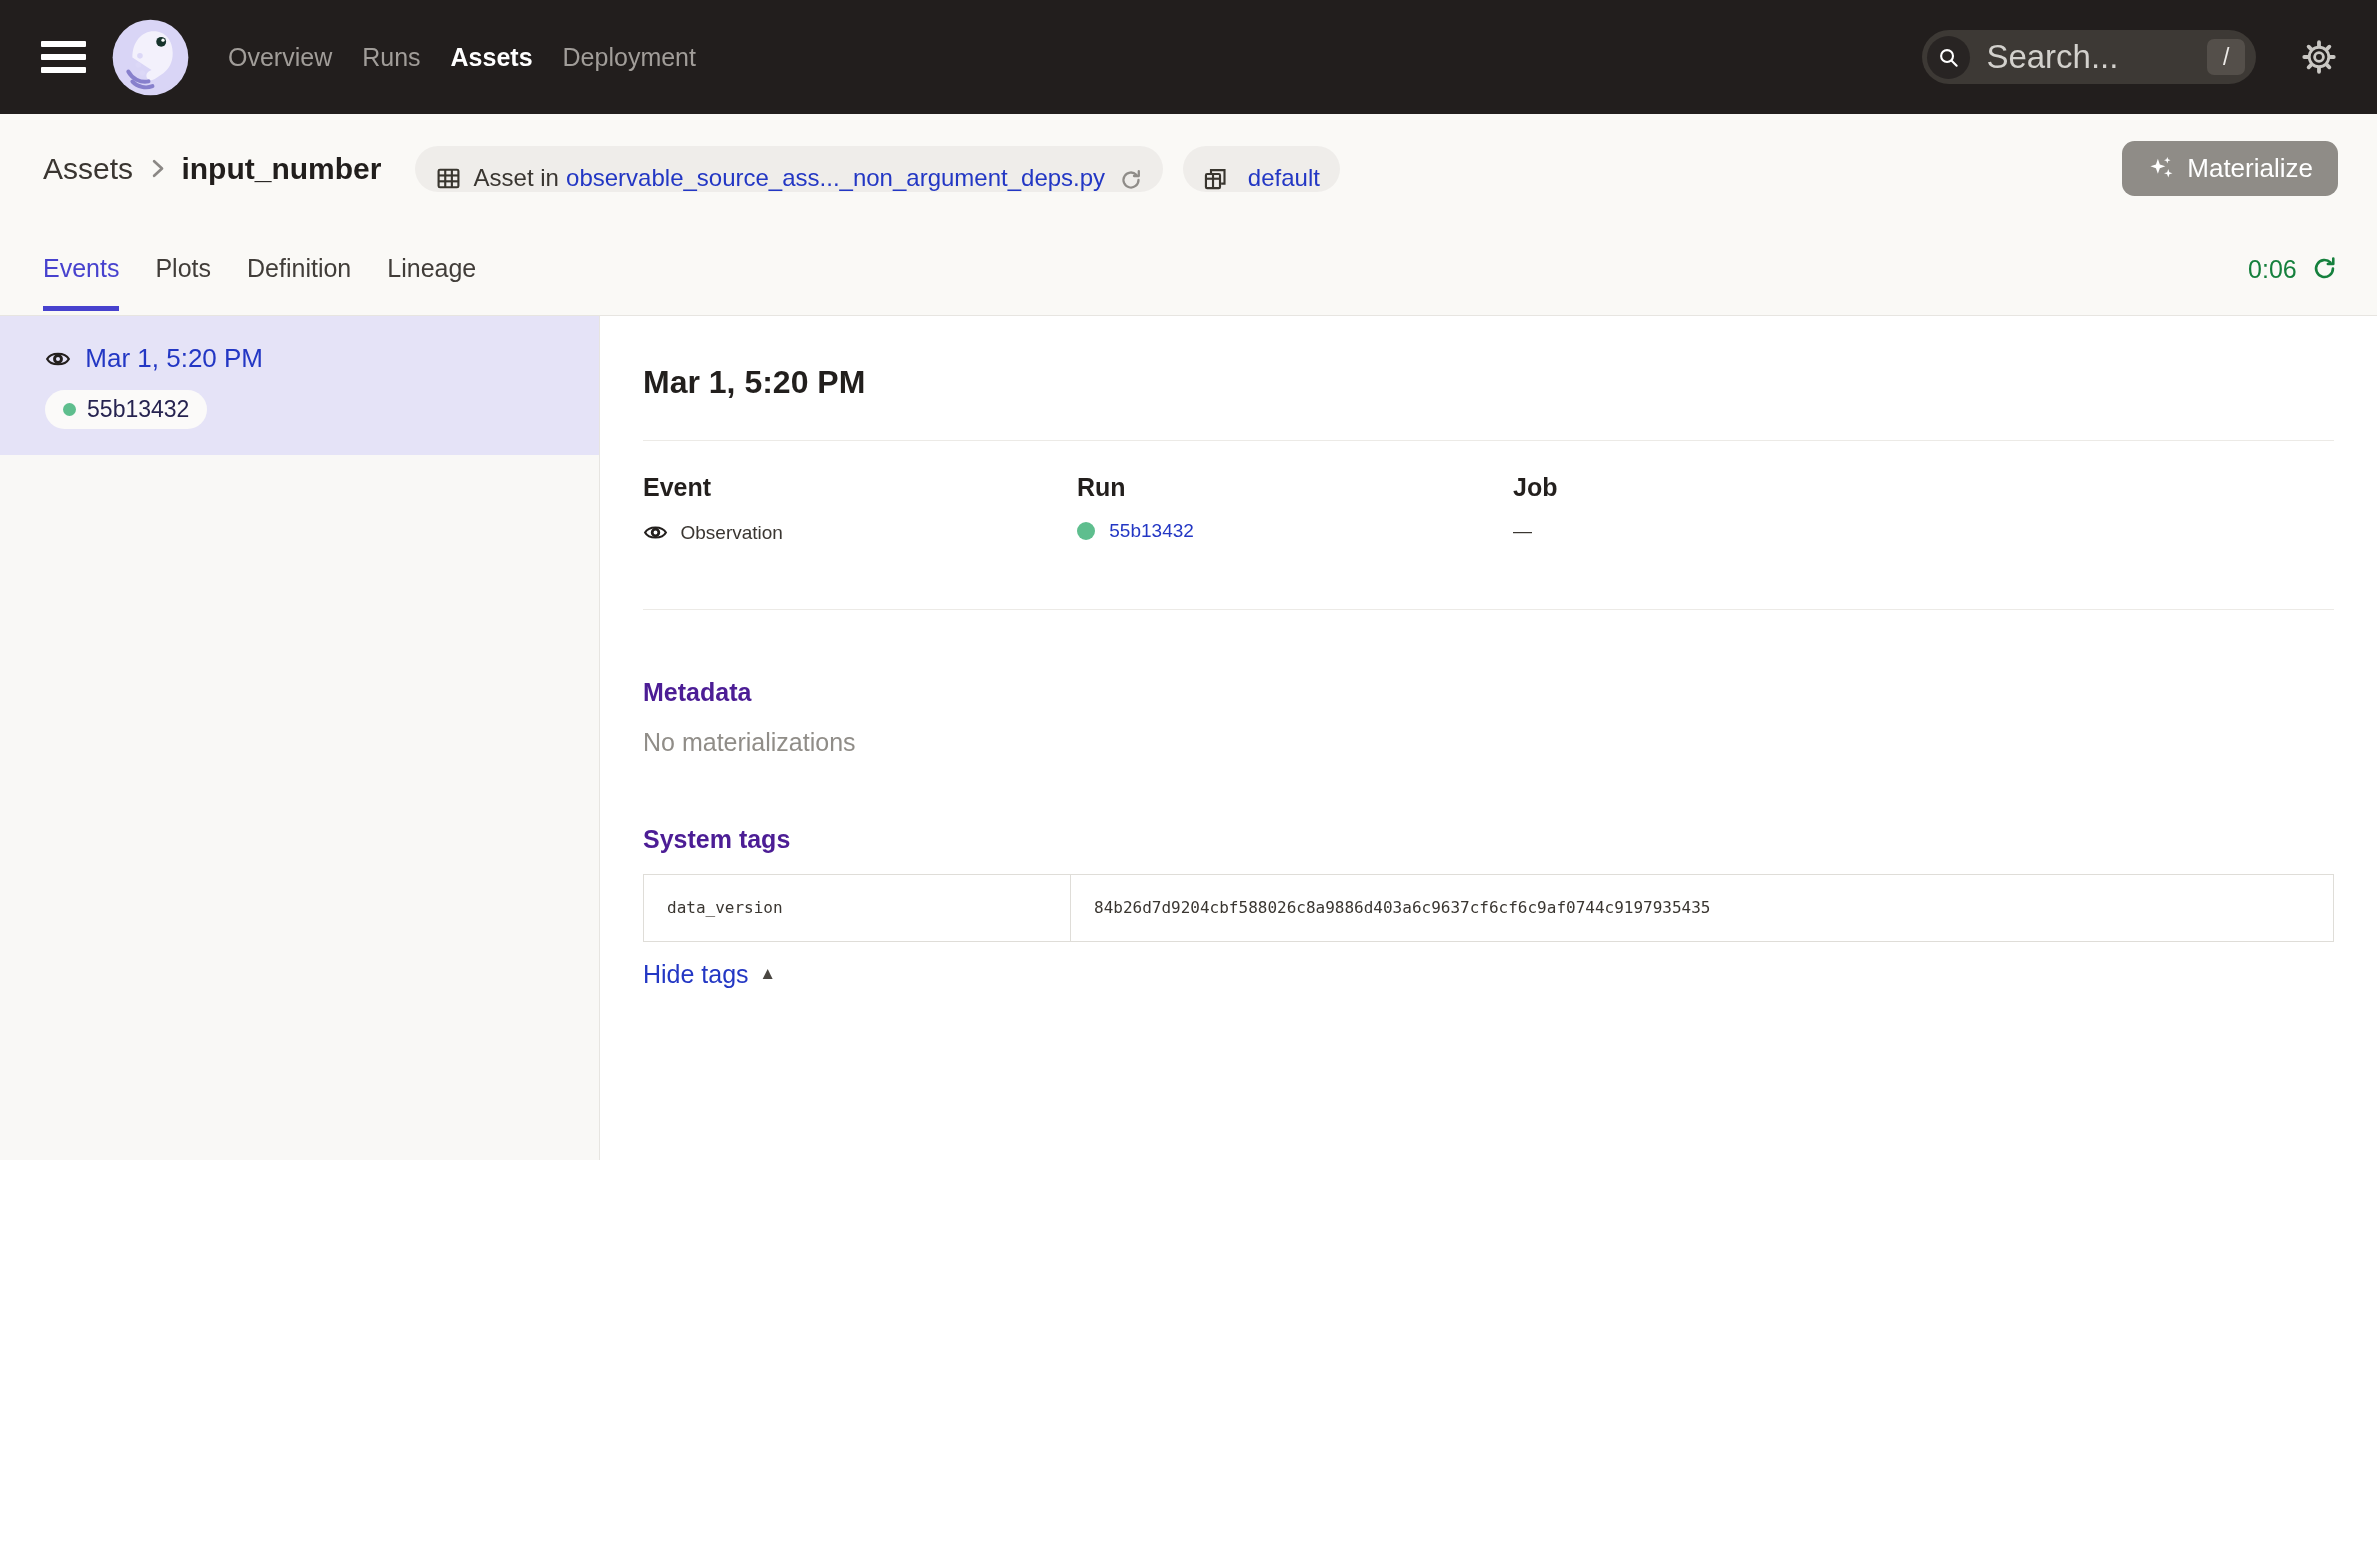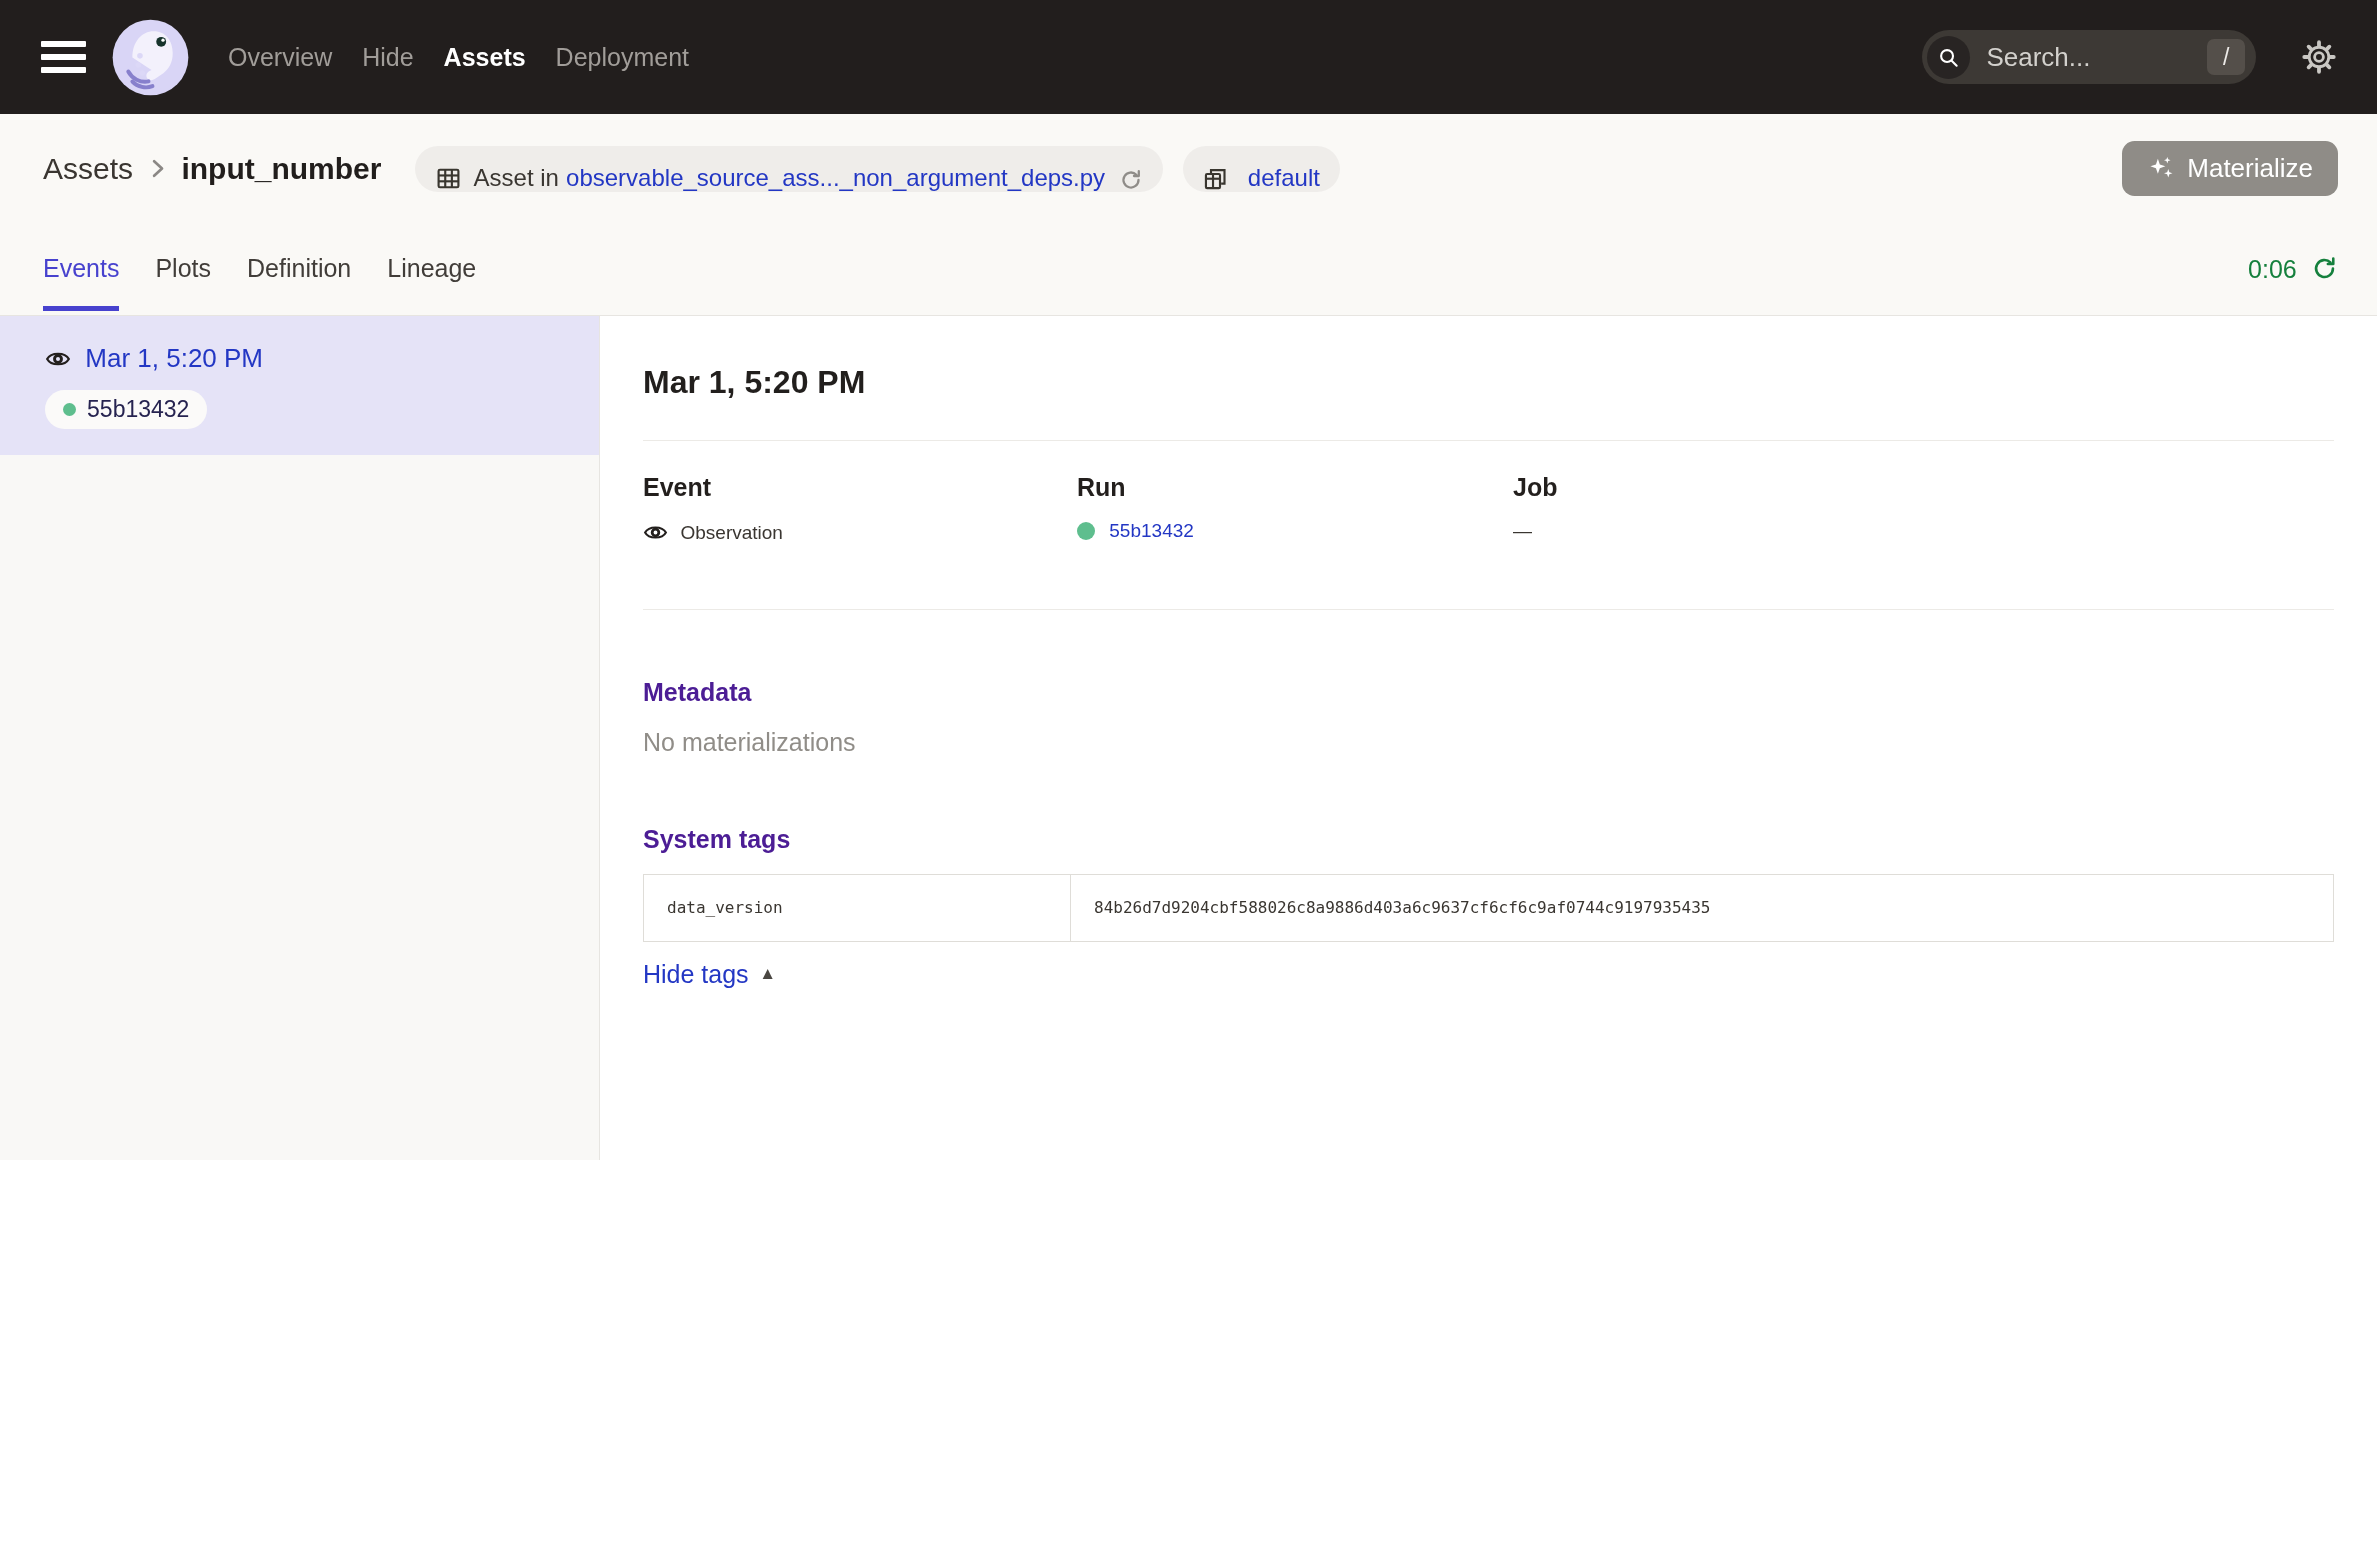--- a/index.html
+++ b/index.html
@@ -26,21 +26,21 @@
   .navlink { font-size: 25px; font-weight: 500; color: #A19D99; text-decoration: none; padding: 0 15px; cursor: pointer; }
   .navlink.active { color: #FFFFFF; font-weight: 700; }
   .topnav .spacer { flex: 1; }
   .search {
     width: 334px; height: 54px; border-radius: 27px;
     background: #3D3935; display: flex; align-items: center;
     padding: 0 10.7px 0 5.4px; cursor: text;
   }
   .search-circle { width: 43px; height: 43px; border-radius: 50%; background: #282423; display: flex; align-items: center; justify-content: center; color: #FFFFFF; flex: 0 0 43px; }
   .search-circle svg { width: 23px; height: 23px; }
-  .search input { flex: 1; min-width: 0; background: transparent; border: none; outline: none; font-family: "Liberation Sans", sans-serif; font-size: 26px; color: #EDEBE8; margin-left: 16px; }
+  .search input { flex: 1; min-width: 0; background: transparent; border: none; outline: none; font-family: "Liberation Sans", sans-serif; font-size: 33px; color: #EDEBE8; margin-left: 16px; }
   .search input::placeholder { color: #D3D1CD; opacity: 1; }
   .slash-badge { flex: 0 0 auto; min-width: 38px; height: 36px; border-radius: 7.1px; background: #544F4A; color: #EDEBE8; font-size: 23px; display: flex; align-items: center; justify-content: center; padding: 0 10.7px; }
   .gear-btn { margin-left: 46px; background: none; border: none; color: #C9C7C3; cursor: pointer; display: flex; align-items: center; }
   .gear-btn svg { width: 34px; height: 34px; }
 
   
   .page-header { background: #FAF9F6; border-bottom: 1.8px solid #E7E5E1; padding: 25px 39px 0 43px; flex: 0 0 202px; }
   .crumb-row { height: 59px; display: flex; align-items: center; }
   .crumb-root { font-size: 30px; color: #3A3631; text-decoration: none; cursor: pointer; }
   .crumb-chevron { width: 27px; height: 27px; color: #8B8885; margin: 0 10.7px; }
@@ -110,21 +110,21 @@
         <circle cx="31.6" cy="13.5" r="1" fill="#FFFFFF"></circle>
         <circle cx="17.6" cy="23" r="1.7" fill="#DCD8F7"></circle>
         <circle cx="16.6" cy="28.6" r="1.7" fill="#DCD8F7"></circle>
         <circle cx="19" cy="33.4" r="1.7" fill="#DCD8F7"></circle>
         <path d="M10.5 32.5c2.2 4.2 7.2 7 12.3 6" stroke="#8780CC" stroke-width="2.4" fill="none" stroke-linecap="round"></path>
         <path d="M13 38.6c3.2 3.4 8.2 4.4 12.2 2.8" stroke="#8780CC" stroke-width="2.4" fill="none" stroke-linecap="round"></path>
       </svg>
     </div>
     <nav class="navlinks">
       <a class="navlink">Overview</a>
-      <a class="navlink">Hide</a>
+      <a class="navlink">Runs</a>
       <a class="navlink active">Assets</a>
       <a class="navlink">Deployment</a>
     </nav>
     <div class="spacer"></div>
     <div class="search">
       <div class="search-circle">
         <svg viewBox="0 0 24 24" fill="none" stroke="currentColor" stroke-width="2.2" stroke-linecap="round">
           <circle cx="10.5" cy="10.5" r="6.2"></circle>
             <line x1="15.3" y1="15.3" x2="20.5" y2="20.5"></line>
         </svg>

